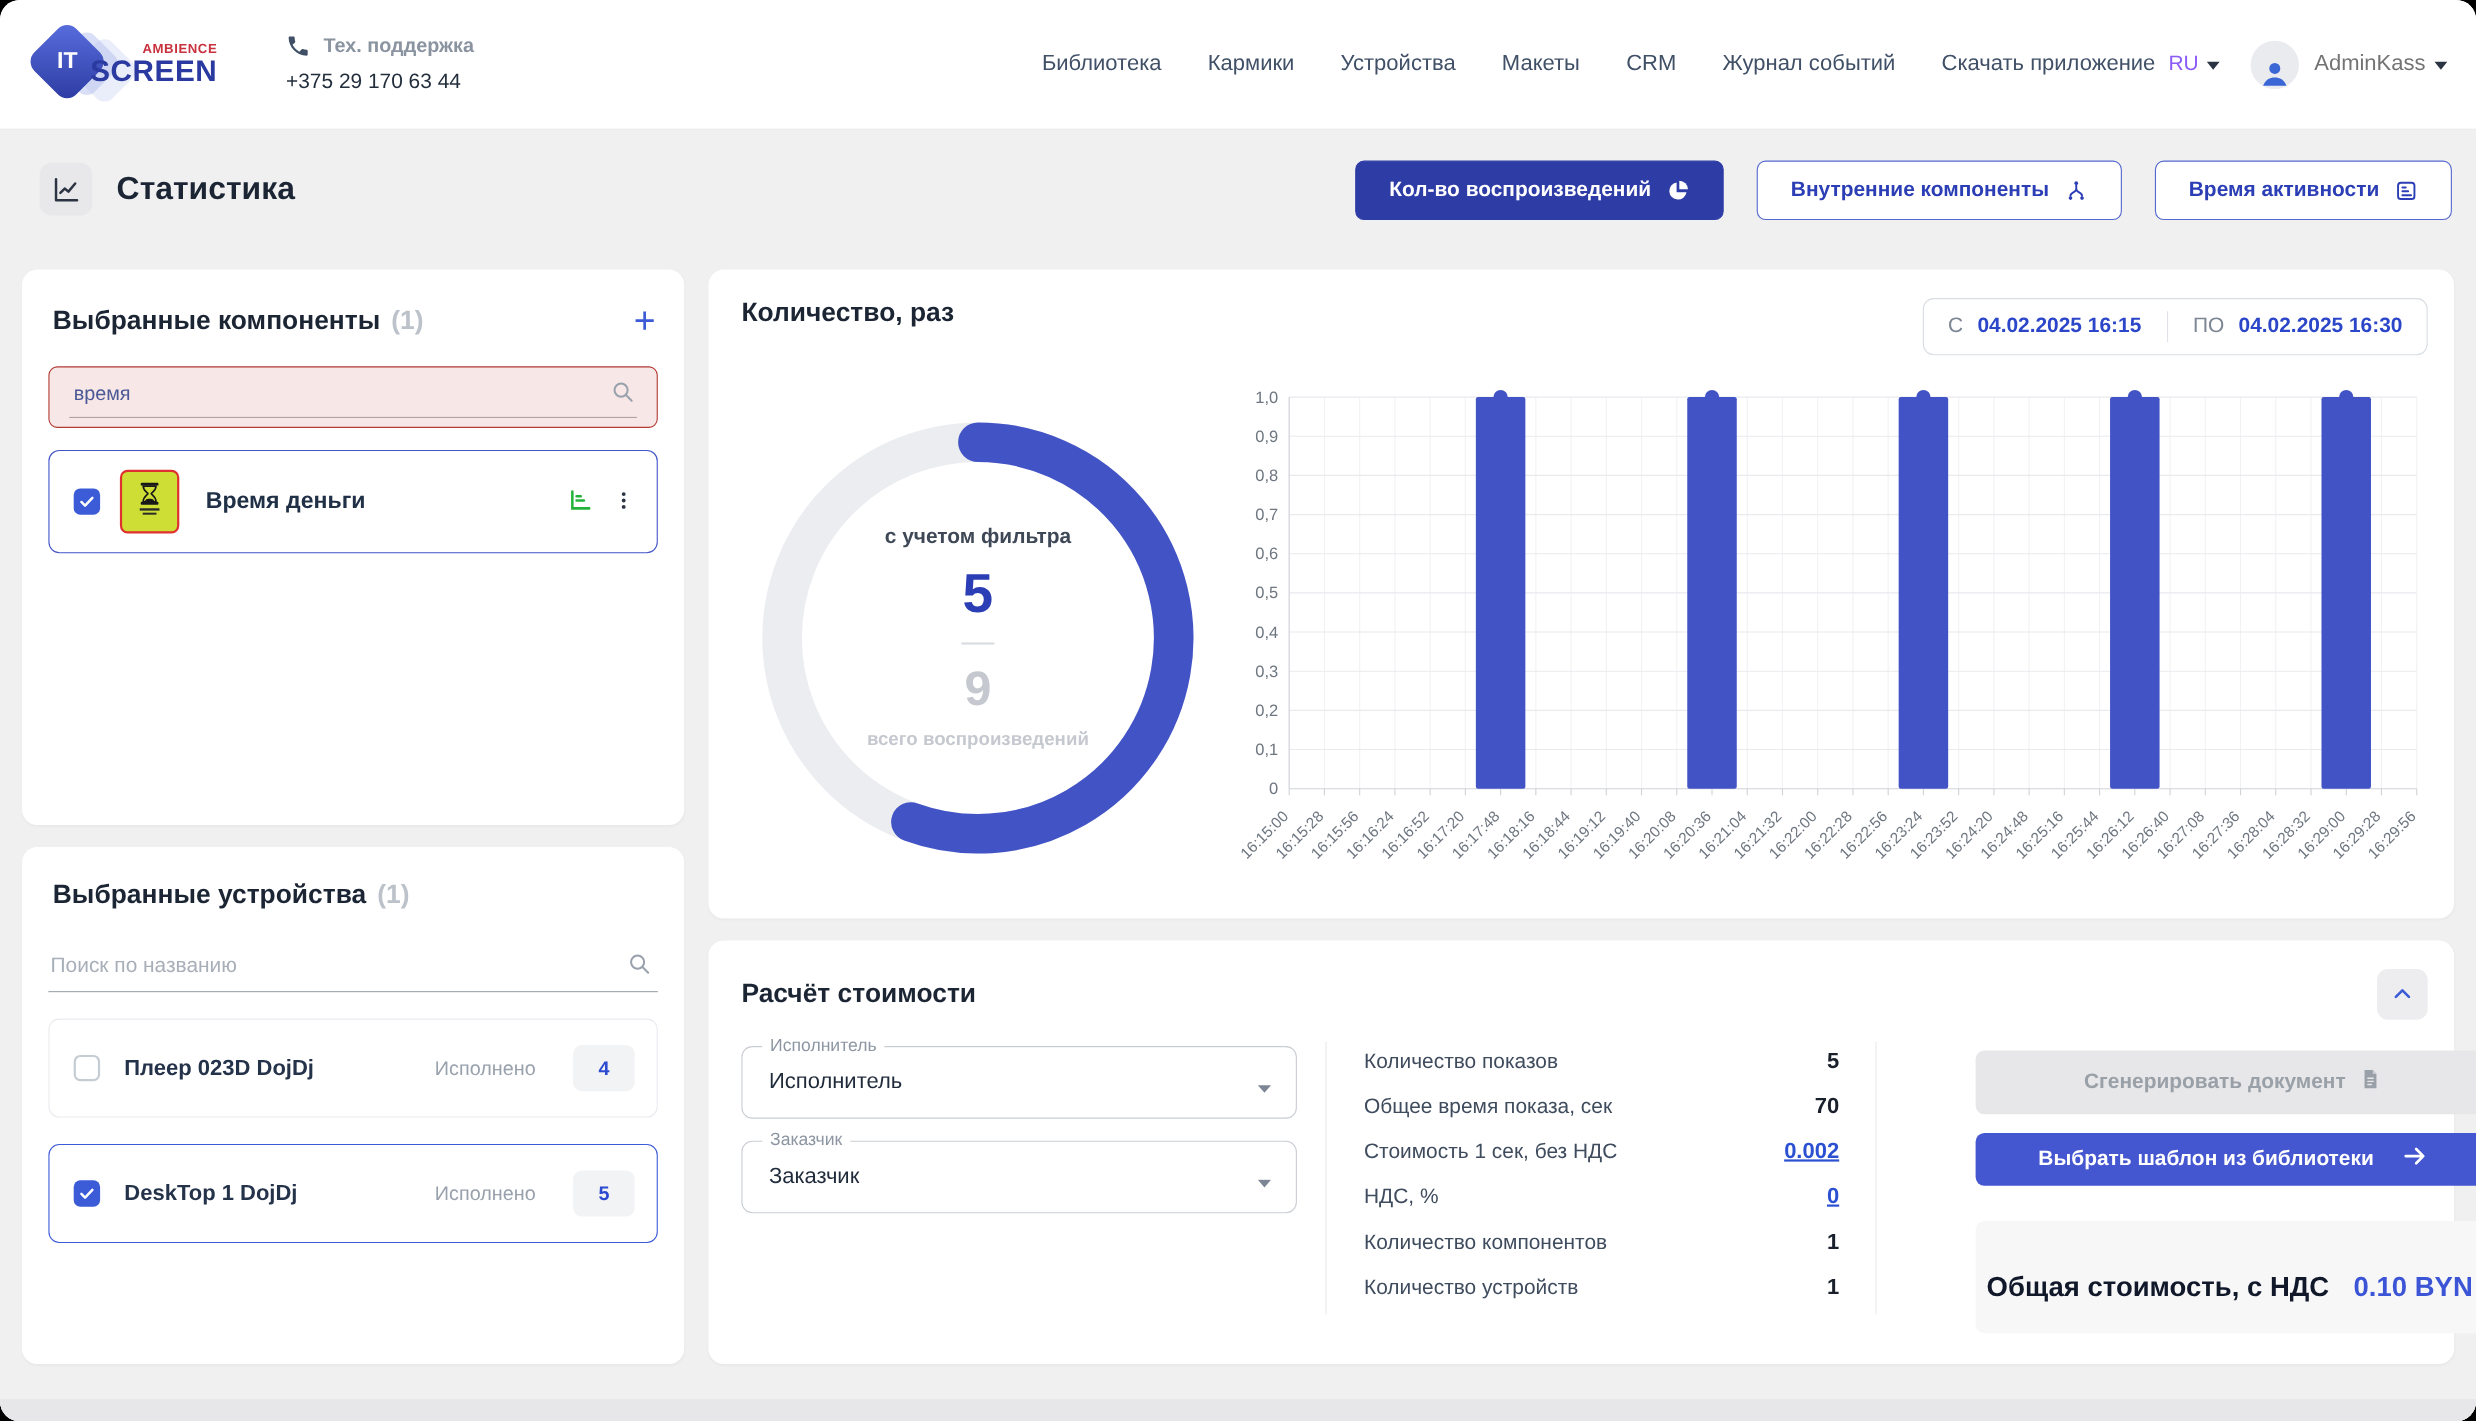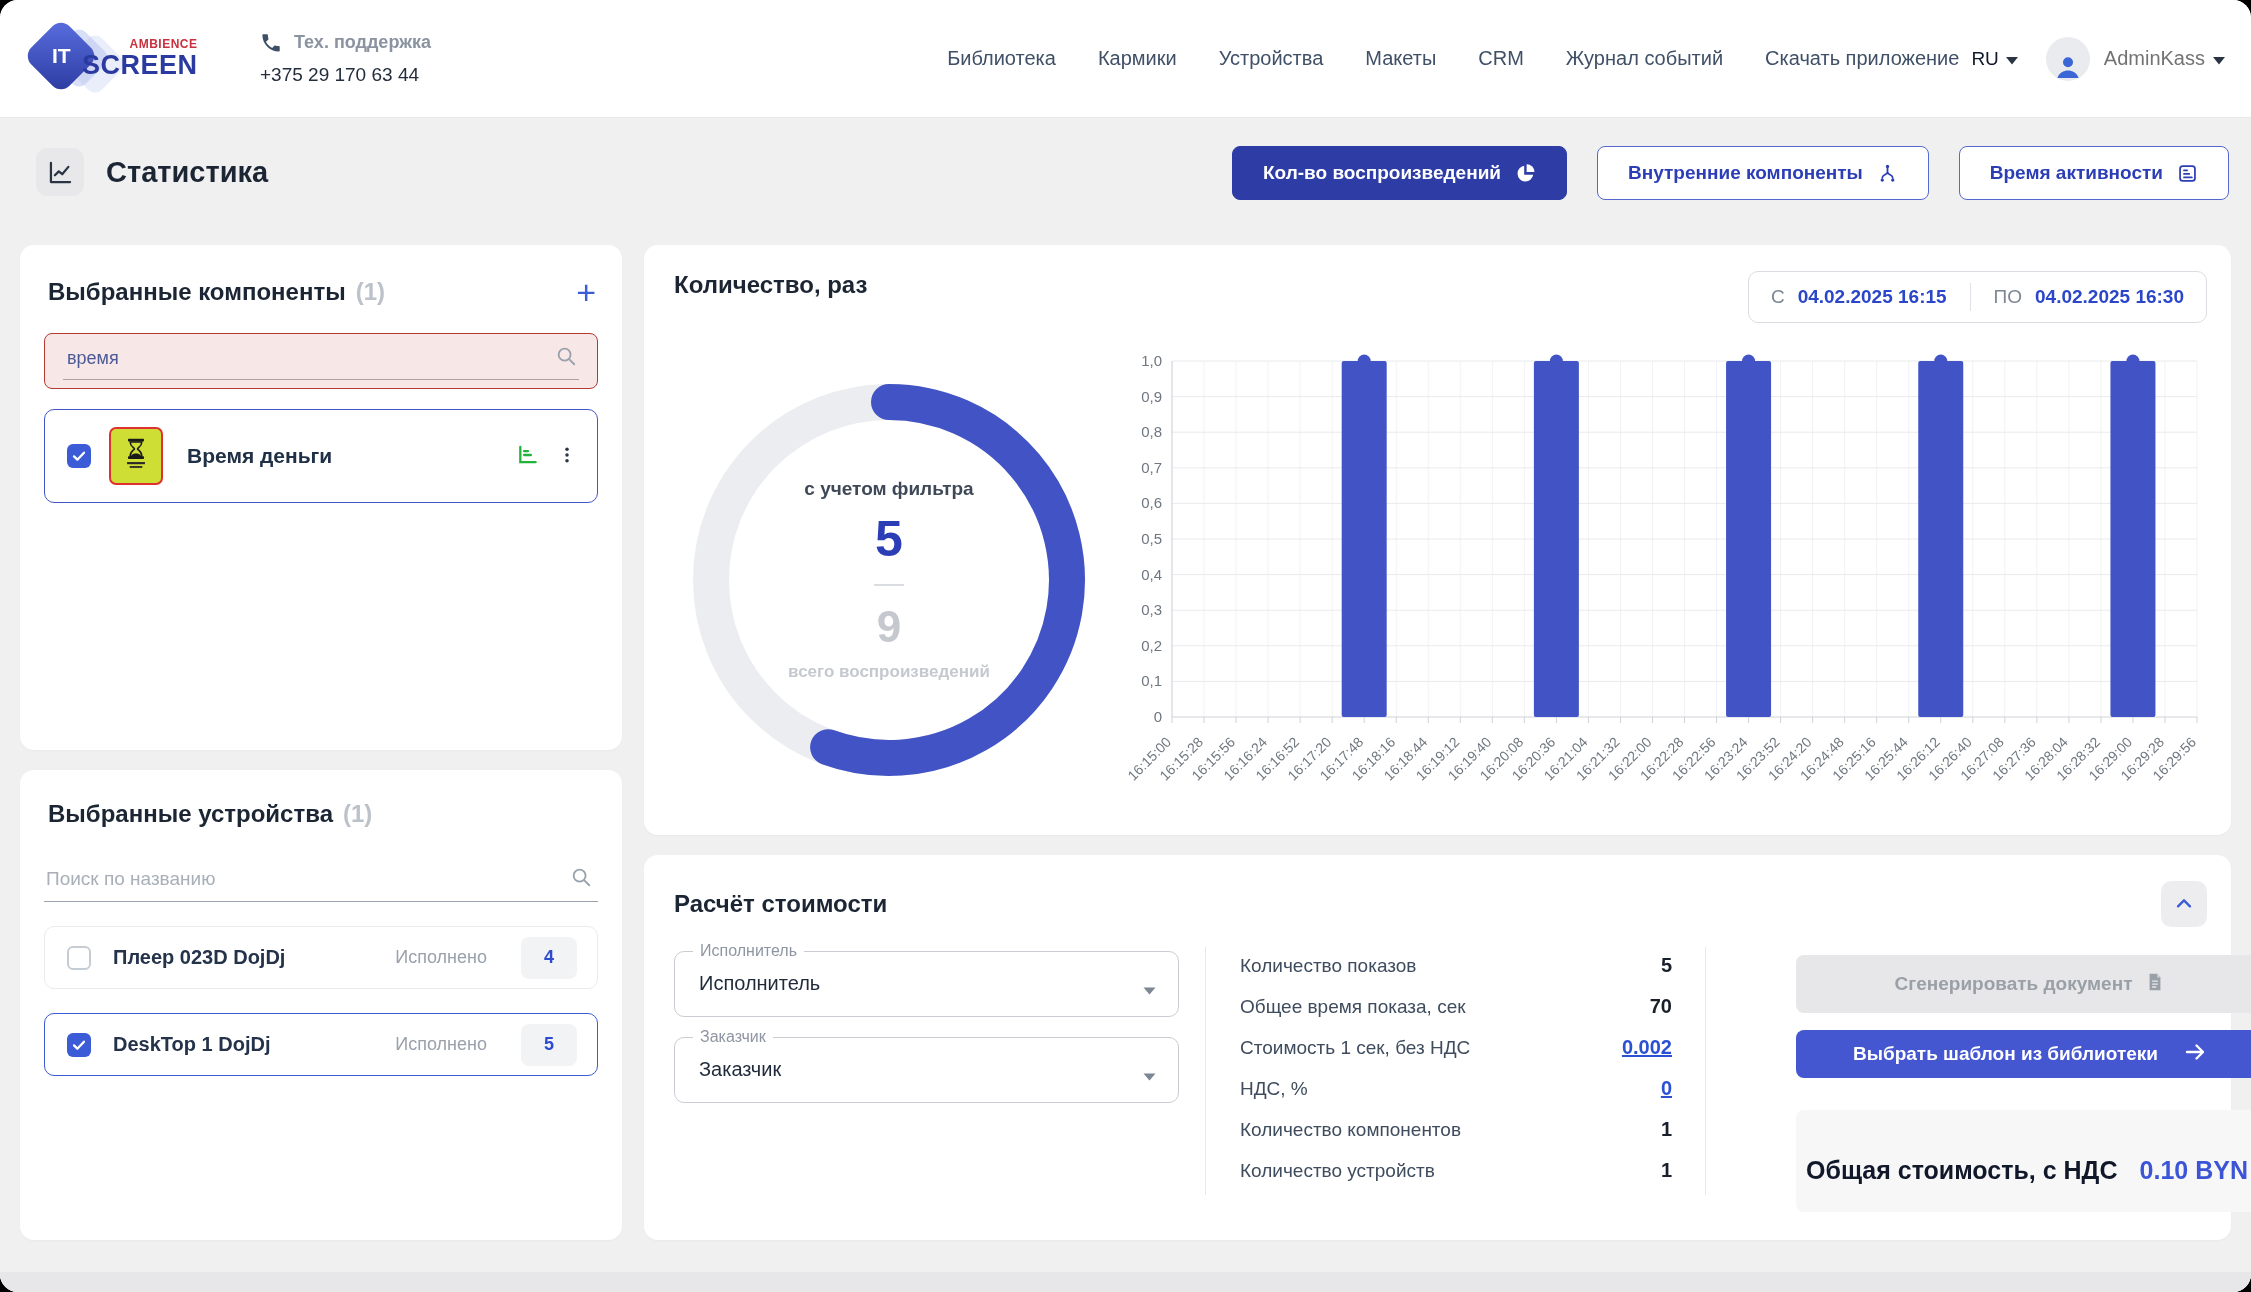--- a/index.html
+++ b/index.html
@@ -25,21 +25,21 @@
   .logo-ambience { color:#c8313e; font-weight:bold; font-size:12px; letter-spacing:.5px; }
   .logo-screen { color:#2b3aa0; font-weight:bold; font-size:27px; letter-spacing:.5px; line-height:1.05; }
 
   .support { margin-left:58px; display:grid; grid-template-columns:30px auto; column-gap:4px; }
   .support .ph-icon { grid-row:1; }
   .support .s1 { grid-row:1; color:#8a93a0; font-size:18px;font-weight:bold; }
   .support .s2 { grid-row:2; grid-column:1 / span 2; color:#232e3d; font-size:19px; margin-top:6px; }
 
   .nav { margin-left:auto; display:flex; align-items:center; gap:42px; }
   .nav-item { color:#405067; font-size:20px; cursor:pointer; white-space:nowrap; }
-  .lang { margin-left:12px; display:flex; align-items:center; gap:7px; color:#0f172a; font-size:19px; cursor:pointer; }
+  .lang { margin-left:12px; display:flex; align-items:center; gap:7px; color:#8b5cf6; font-size:19px; cursor:pointer; }
   .avatar { margin-left:28px; width:44px; height:44px; border-radius:50%; background:#e9ebef;
             overflow:hidden; display:flex; align-items:flex-end; justify-content:center; cursor:pointer; }
   .user { margin-left:14px; display:flex; align-items:center; gap:8px; color:#737373; font-size:20px; cursor:pointer;text-align:right; }
 
   
   .content { position:absolute; top:118px; left:0; right:0; bottom:0; background:#f0f0f1; }
   .bottom-strip { position:absolute; left:0; right:0; bottom:0; height:20px; background:#e7e7e9; }
 
   .page-head { position:absolute; top:30px; left:36px; display:flex; align-items:center; gap:22px; }
   .page-head .icon-box { width:48px; height:48px; border-radius:11px; background:#e8e8ea;
@@ -80,21 +80,21 @@
               display:flex; align-items:center; justify-content:center; flex:0 0 auto; }
   .component-name { font-size:21px; font-weight:bold; color:#203046; flex:1; margin-left:6px; }
   .item-icon-btn { background:none; border:none; cursor:pointer; display:flex; align-items:center; }
 
   .search-plain { margin:28px 24px 0; border-bottom:1px solid #9aa3ad; height:46px;
               display:flex; align-items:center; padding:0 6px 0 2px; }
   .search-plain input { flex:1; border:none; outline:none; background:transparent; font-family:inherit;
               font-size:19px; color:#3a4454; }
   .search-plain input::placeholder { color:#a8afb8; }
 
-  .device-item { margin:24px 24px 0; border:1px solid #e9ebef; border-radius:10px; height:63px;
+  .device-item { margin:24px 24px 0; border:1px solid #e9ebef; border-radius:10px; height:90px;
               display:flex; align-items:center; padding:0 20px 0 22px; gap:18px; cursor:pointer; }
   .device-item.selected { border-color:#3c5bd7; }
   .device-name { font-size:20px; font-weight:bold; color:#24324a; flex:1; margin-left:4px; }
   .executed-label { font-size:18px; color:#98a1ac; margin-right:16px; }
   .executed-badge { min-width:56px; height:42px; background:#f2f3f5; border-radius:8px;
               display:flex; align-items:center; justify-content:center;
               font-size:18px; font-weight:bold; color:#2c4bd0; }
 
   
   .qhead { display:flex; align-items:flex-start; padding:26px 24px 0 30px; }

